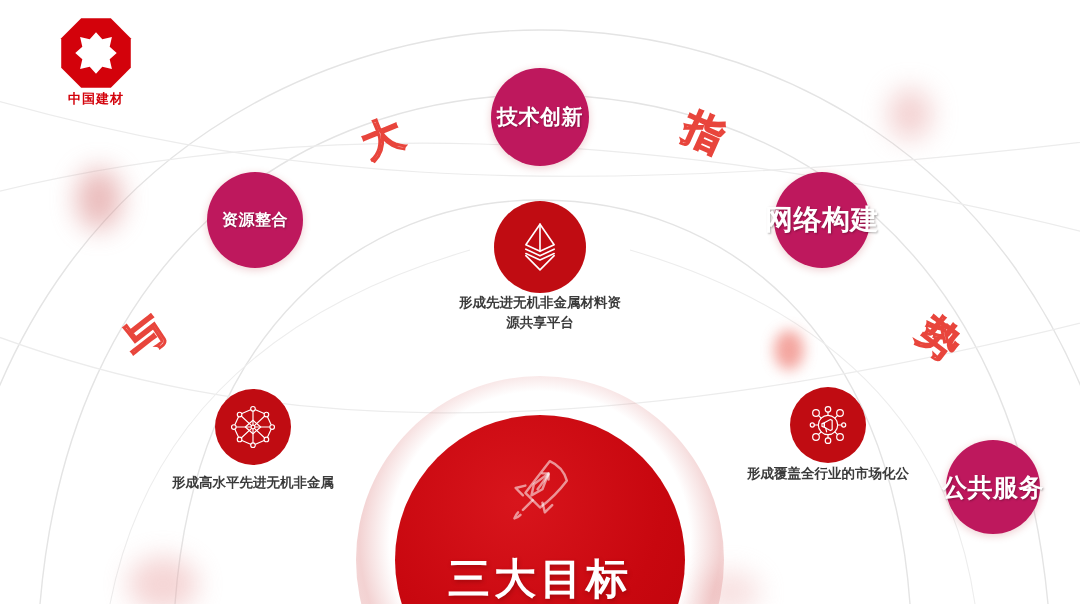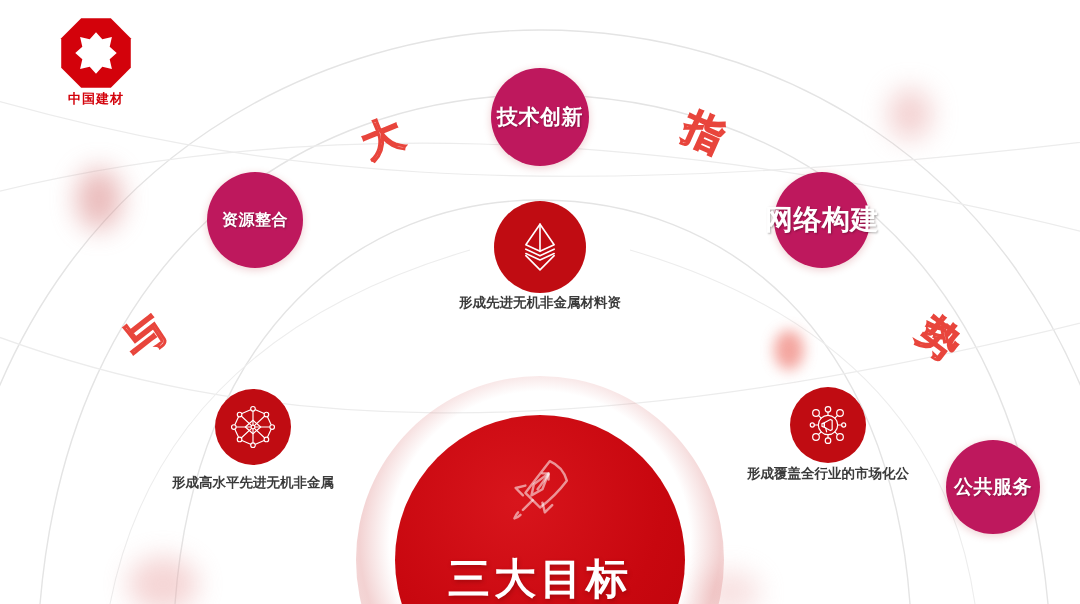--- a/index.html
+++ b/index.html
@@ -192,20 +192,21 @@
         <path d="M20 2 L33 21 L20 27 L7 21 Z"></path>
         <path d="M20 2 L20 27"></path>
         <path d="M7 25 L20 31 L33 25"></path>
         <path d="M7 29 L20 35 L33 29"></path>
         <path d="M7 31 L20 44 L33 31"></path>
       </svg>
     </span>
   </div>
   <div class="caption" style="left:425px; top:293px; width:230px;">
     <div>形成先进无机非金属材料资</div>
+    <div>源共享平台</div>
   </div>
 
   <div class="icon-circle" style="left:215px; top:389px; width:76px; height:76px;">
     <span>
       <svg width="46" height="46" viewBox="0 0 48 48" fill="none" stroke="#ffffff" stroke-width="1.2" stroke-linejoin="round" stroke-linecap="round">
         <path d="M24 5 L38 11 L44 24 L38 37 L24 43 L10 37 L4 24 L10 11 Z"></path>
         <path d="M24 5 L24 43 M4 24 L44 24 M10 11 L38 37 M38 11 L10 37"></path>
         <path d="M24 17 L32 24 L24 31 L16 24 Z"></path>
         <circle cx="24" cy="5" r="2.4" fill="#c00c12"></circle>
         <circle cx="38" cy="11" r="2.4" fill="#c00c12"></circle>
@@ -259,21 +260,21 @@
 
   <div class="label-circle" style="left:207px; top:172px; width:96px; height:96px; font-size:16px;">
     <span>资源整合</span>
   </div>
 
   <div class="label-circle" style="left:774px; top:172px; width:96px; height:96px; font-size:28px;">
     <span>网络构建</span>
   </div>
 
 
-  <div class="label-circle" style="left:946px; top:440px; width:94px; height:94px; font-size:19px;">
+  <div class="label-circle" style="left:946px; top:440px; width:94px; height:94px; font-size:25px;">
     <span>公共服务</span>
   </div>
 
   <div class="logo">
     <svg class="logo-mark" viewBox="0 0 100 100" aria-hidden="true">
       <path d="M30 3 H70 L97 30 V70 L70 97 H30 L3 70 V30 Z" fill="#d3020b"></path>
       <path d="M50 22 L58.5 31.5 L71.5 28.5 L68.5 41.5 L78 50 L68.5 58.5 L71.5 71.5 L58.5 68.5 L50 78 L41.5 68.5 L28.5 71.5 L31.5 58.5 L22 50 L31.5 41.5 L28.5 28.5 L41.5 31.5 Z" fill="#ffffff"></path>
     </svg>
     <div class="logo-text">中国建材</div>
   </div>

